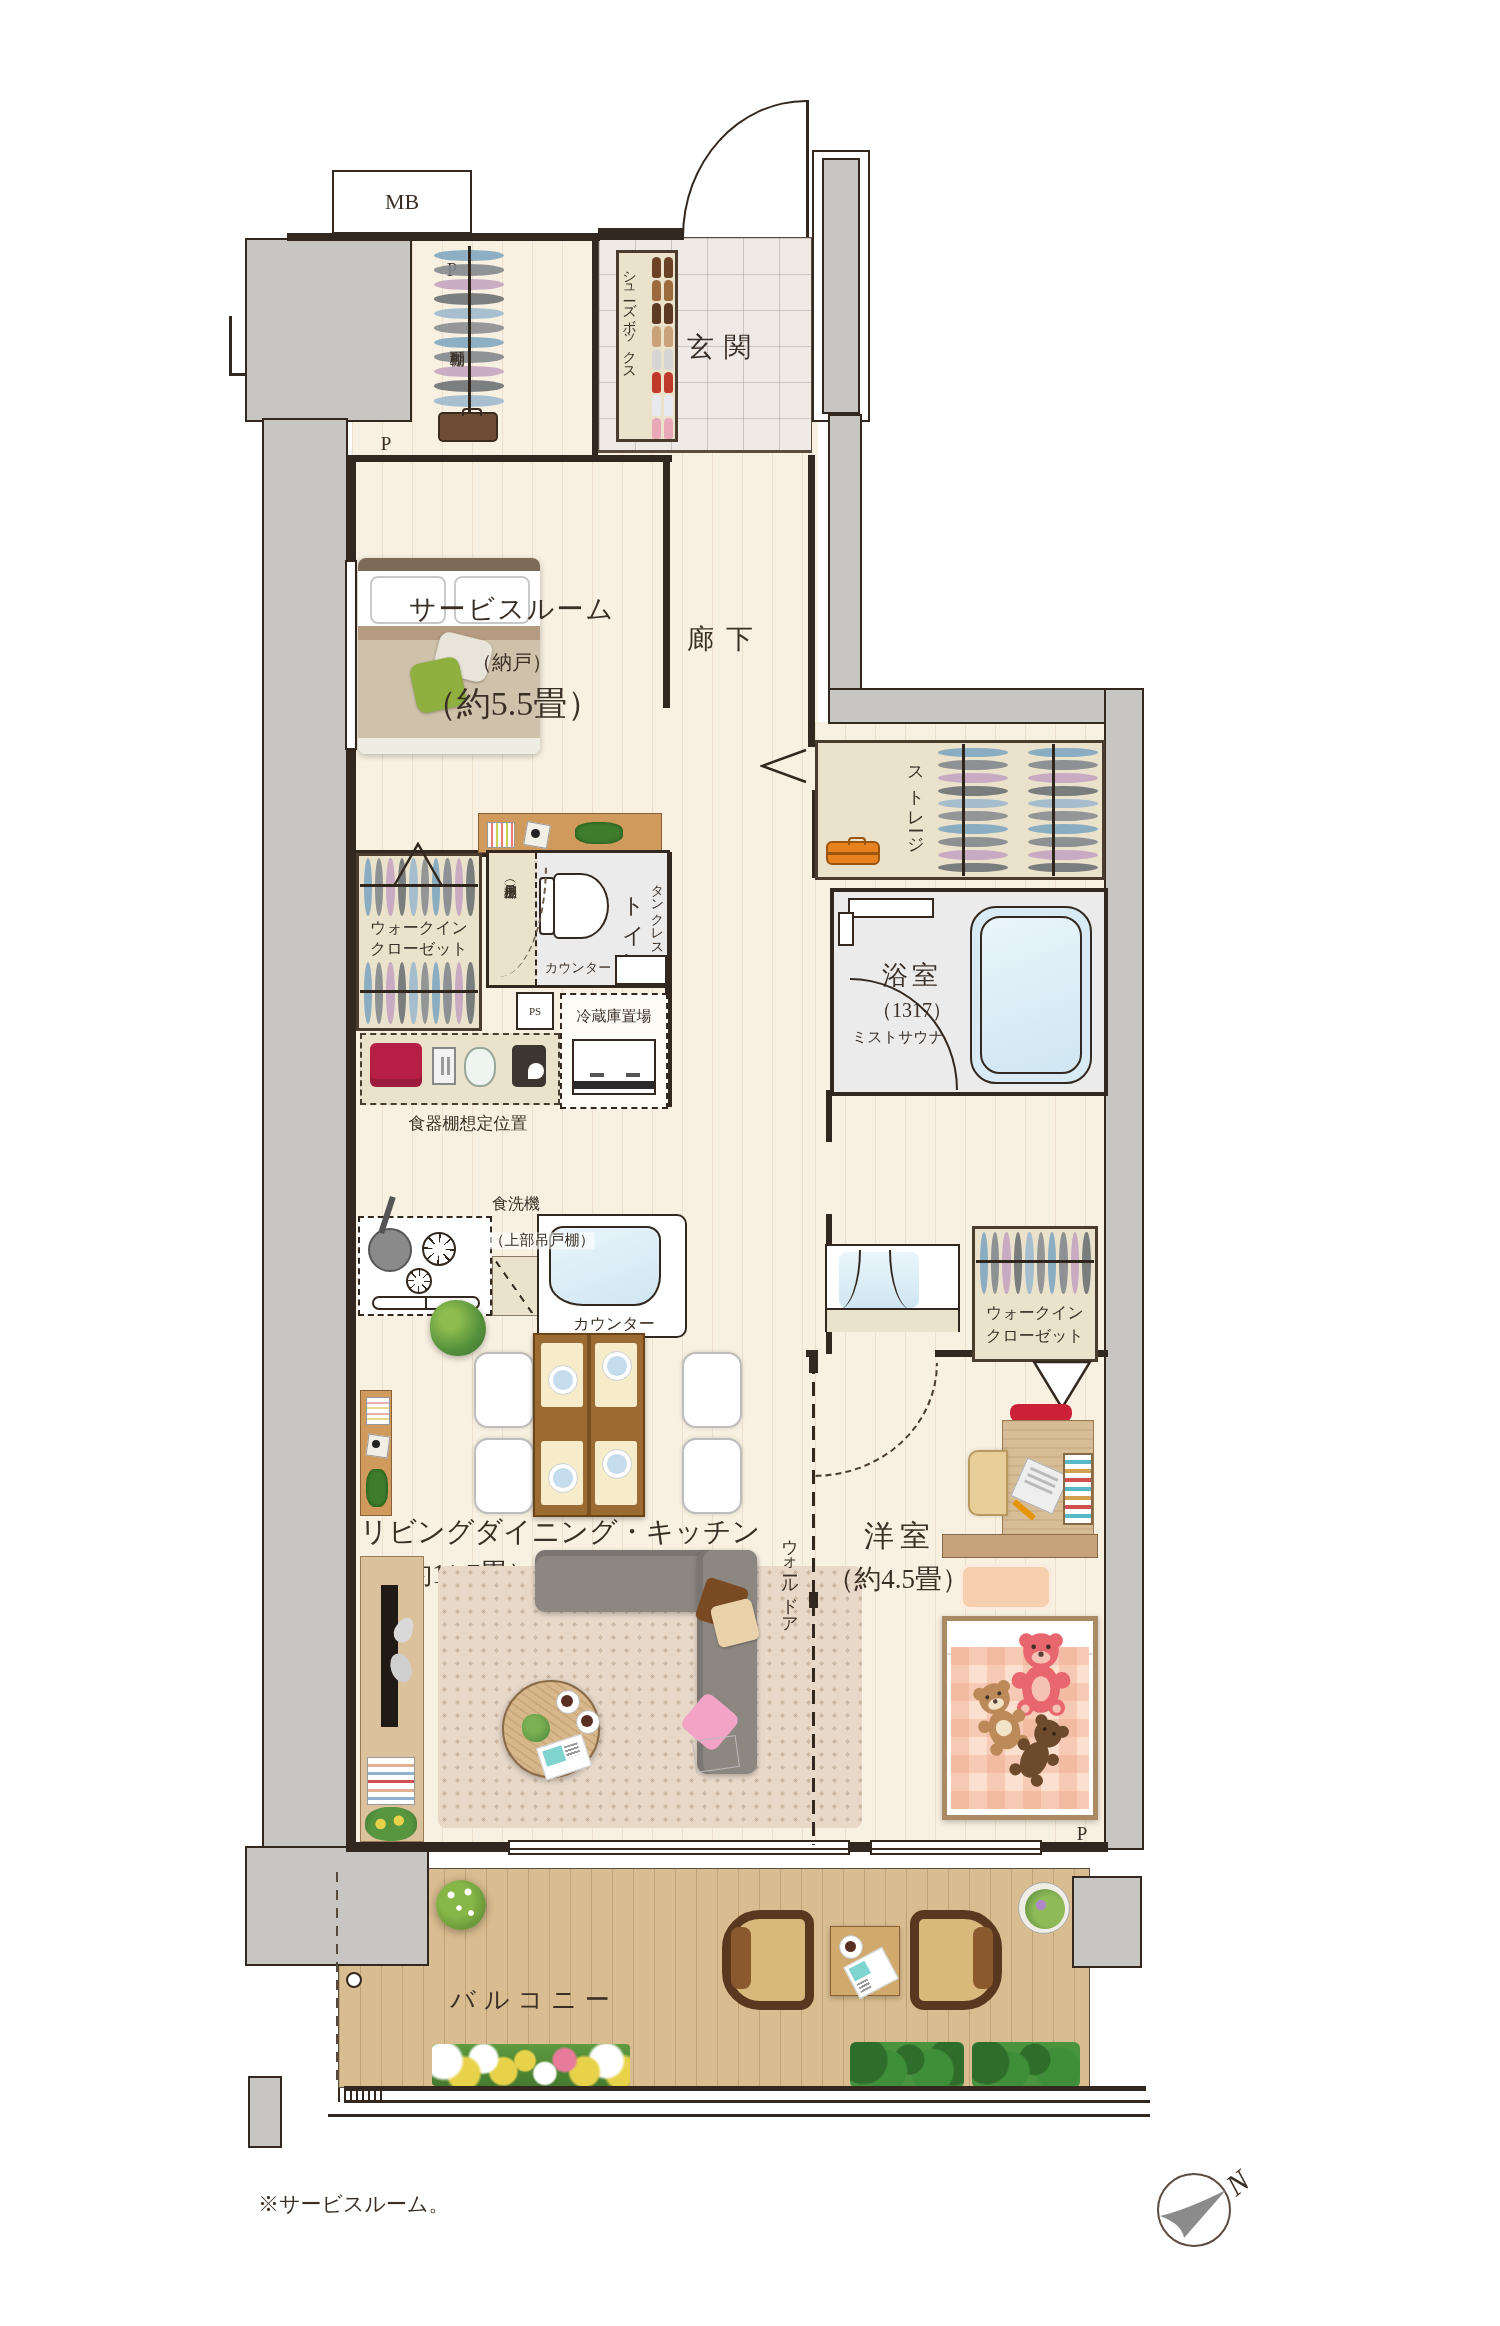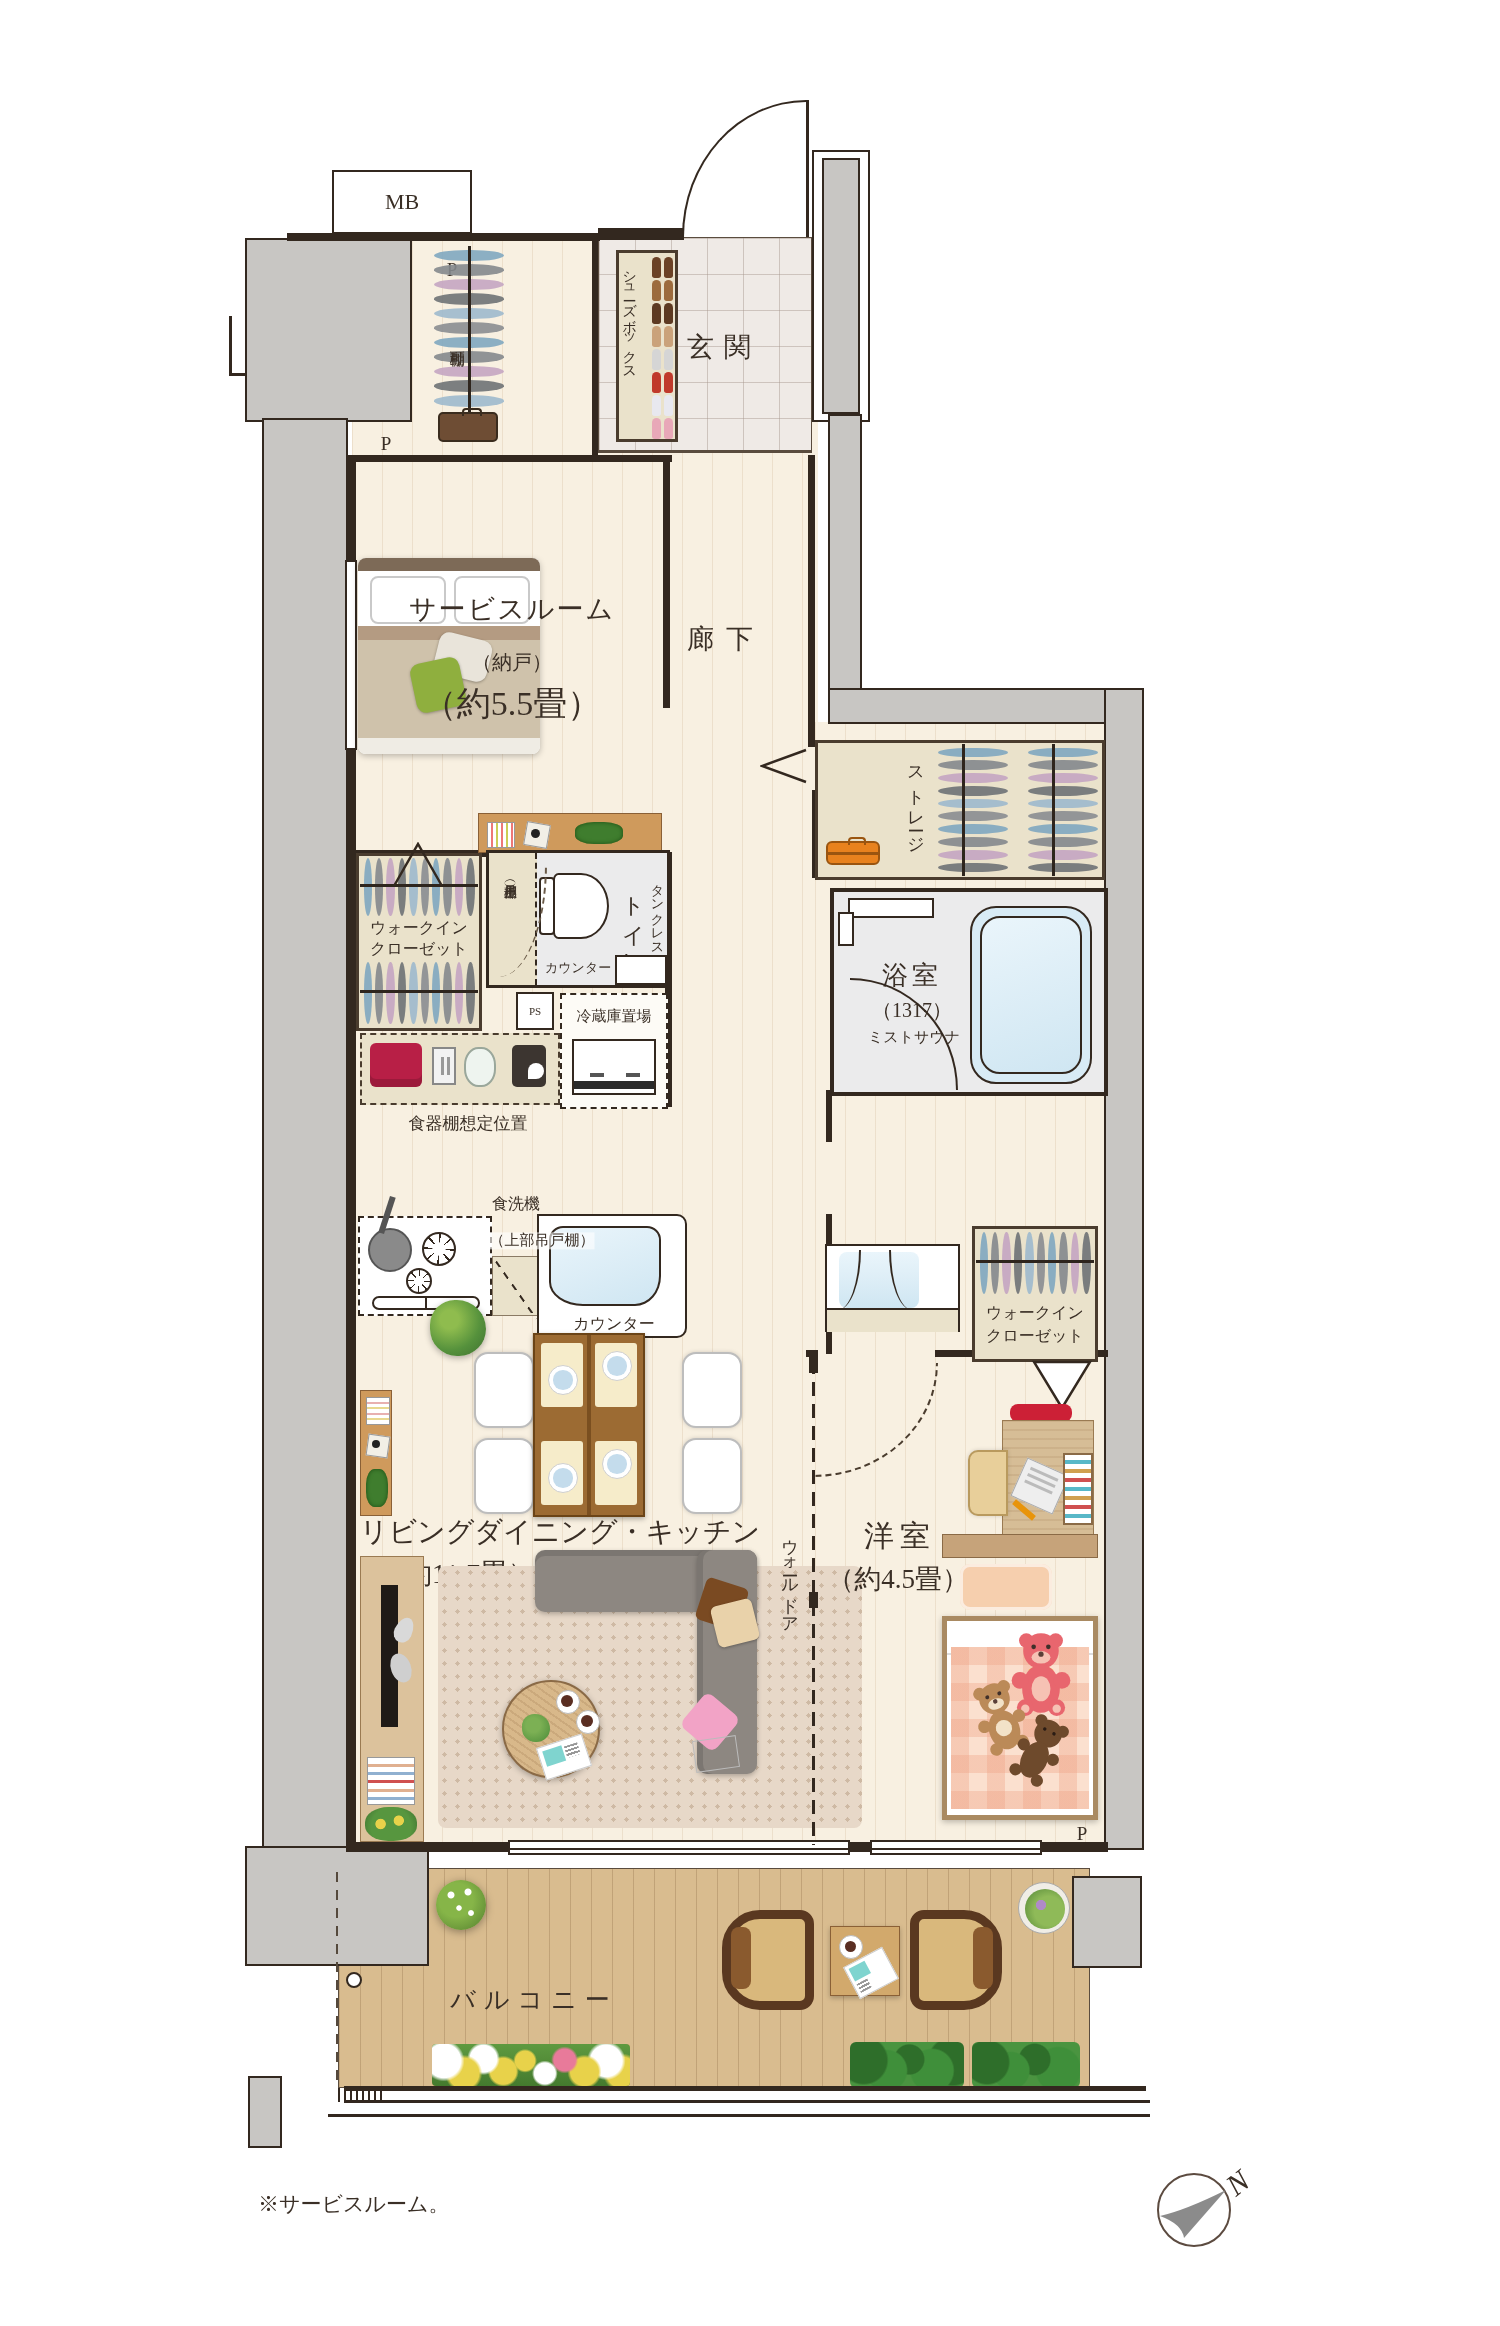--- a/index.html
+++ b/index.html
@@ -286,21 +286,21 @@
   <div class="label" style="left:468px;top:1124px;transform:translate(-50%,-50%);font-size:17px;">食器棚想定位置</div>
 
   <div class="abs wet" style="left:830px;top:888px;width:278px;height:208px;border-width:4px;">
     <div class="abs" style="left:14px;top:6px;width:86px;height:20px;background:#fff;border:2px solid #33281f;box-sizing:border-box;"></div>
     <div class="abs" style="left:4px;top:20px;width:16px;height:34px;background:#fff;border:2px solid #33281f;box-sizing:border-box;"></div>
     <div class="abs" style="left:136px;top:14px;width:122px;height:178px;background:#d8ebf5;border:2px solid #33281f;border-radius:26px;box-sizing:border-box;">
       <div class="abs" style="left:8px;top:8px;width:102px;height:158px;border:2px solid #33281f;border-radius:20px;box-sizing:border-box;background:linear-gradient(160deg,#eaf5fb,#cfe6f2);"></div>
     </div>
     <div class="label" style="left:78px;top:84px;transform:translate(-50%,-50%);font-size:26px;letter-spacing:4px;">浴室</div>
     <div class="label" style="left:78px;top:118px;transform:translate(-50%,-50%);font-size:20px;">（1317）</div>
-    <div class="label" style="left:80px;top:146px;transform:translate(-50%,-50%);font-size:15px;">ミストサウナ</div>
+    <div class="label" style="left:64px;top:146px;transform:translate(-50%,-50%);font-size:15px;">ミストサウナ</div>
     <div class="arc" style="left:16px;top:86px;width:108px;height:112px;border-top:2px solid #33281f;border-top-right-radius:100% 100%;border-right:2px solid #33281f;"></div>
   </div>
 
 
   <div class="abs whitebox" style="left:825px;top:1244px;width:135px;height:88px;">
     <div class="abs" style="left:12px;top:6px;width:80px;height:56px;background:linear-gradient(180deg,#eaf5fb,#cfe6f2);border-radius:8px;"></div>
     <div class="abs" style="left:8px;top:4px;width:24px;height:60px;border-right:2px solid #33281f;border-bottom-right-radius:90% 100%;"></div>
     <div class="abs" style="left:62px;top:4px;width:24px;height:60px;border-left:2px solid #33281f;border-bottom-left-radius:90% 100%;"></div>
     <div class="abs" style="left:0;top:62px;width:131px;height:22px;background:#eae2cb;border-top:2px solid #33281f;"></div>
   </div>

